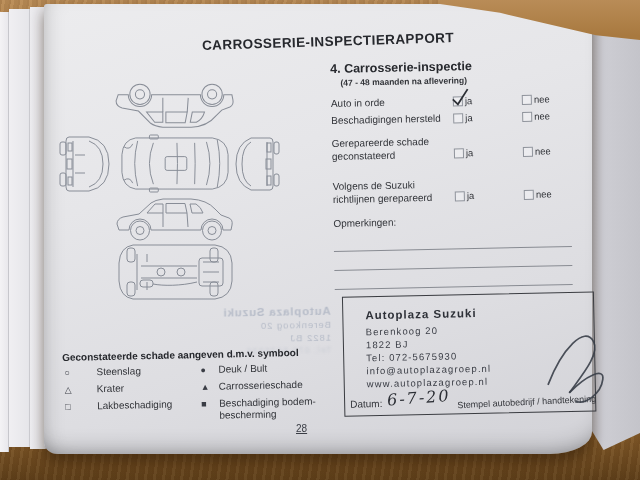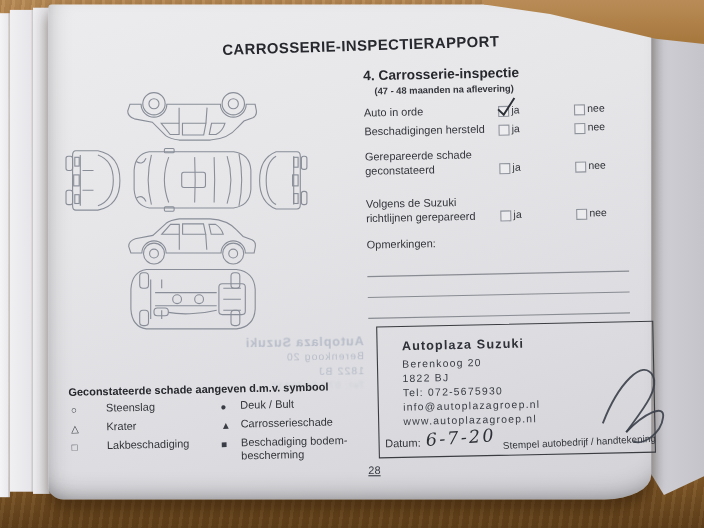--- a/index.html
+++ b/index.html
@@ -38,21 +38,21 @@
   .tick{position:absolute;left:-3px;top:-8px;width:20px;height:19px;overflow:visible;}
   .ruled{position:absolute;width:238px;height:1px;background:#888b92;}
   .stampbox{left:7px;top:235px;width:250px;height:118px;border:1.5px solid #3a3c41;}
   .dealer-name{left:22px;top:12px;font-size:11.5px;font-weight:bold;letter-spacing:1px;color:#2e3138;}
   .dealer-line{position:absolute;left:22px;font-size:9.5px;letter-spacing:1.1px;color:#3a3d45;}
   .datum-label{left:5px;top:101px;font-size:10px;}
   .datum-value{left:42px;top:92px;font-size:16px;font-family:"DejaVu Serif",serif;font-style:italic;
     letter-spacing:2px;color:#2c2f35;transform:rotate(-3deg);}
   .stempel{left:112px;top:103px;font-size:9px;transform:rotate(-1.5deg);}
   .sig{position:absolute;left:188px;top:28px;width:80px;height:95px;overflow:visible;}
-  .pagenum{left:296px;top:423px;width:50px;text-align:right;font-size:10px;color:#3a3d45;text-decoration:underline;}
+  .pagenum{left:296px;top:423px;width:50px;text-align:left;font-size:10px;color:#3a3d45;text-decoration:underline;}
   
   .legend{left:58px;top:352px;width:268px;height:78px;transform:rotate(-1.2deg);transform-origin:0 0;}
   .legend-h{left:4px;top:0;font-size:10px;font-weight:bold;color:#26282d;}
   .li-sym{position:absolute;font-size:9px;color:#3a3d45;}
   .li-lab{position:absolute;font-size:10px;white-space:normal;line-height:12px;}
   
   .mirror{left:183px;top:306px;width:148px;transform:scaleX(-1) rotate(1deg);color:#97a1b4;opacity:0.55;
     filter:blur(0.4px);}
   .mirror div{white-space:nowrap;}
   .m0{font-size:11.5px;font-weight:bold;letter-spacing:0.8px;}

